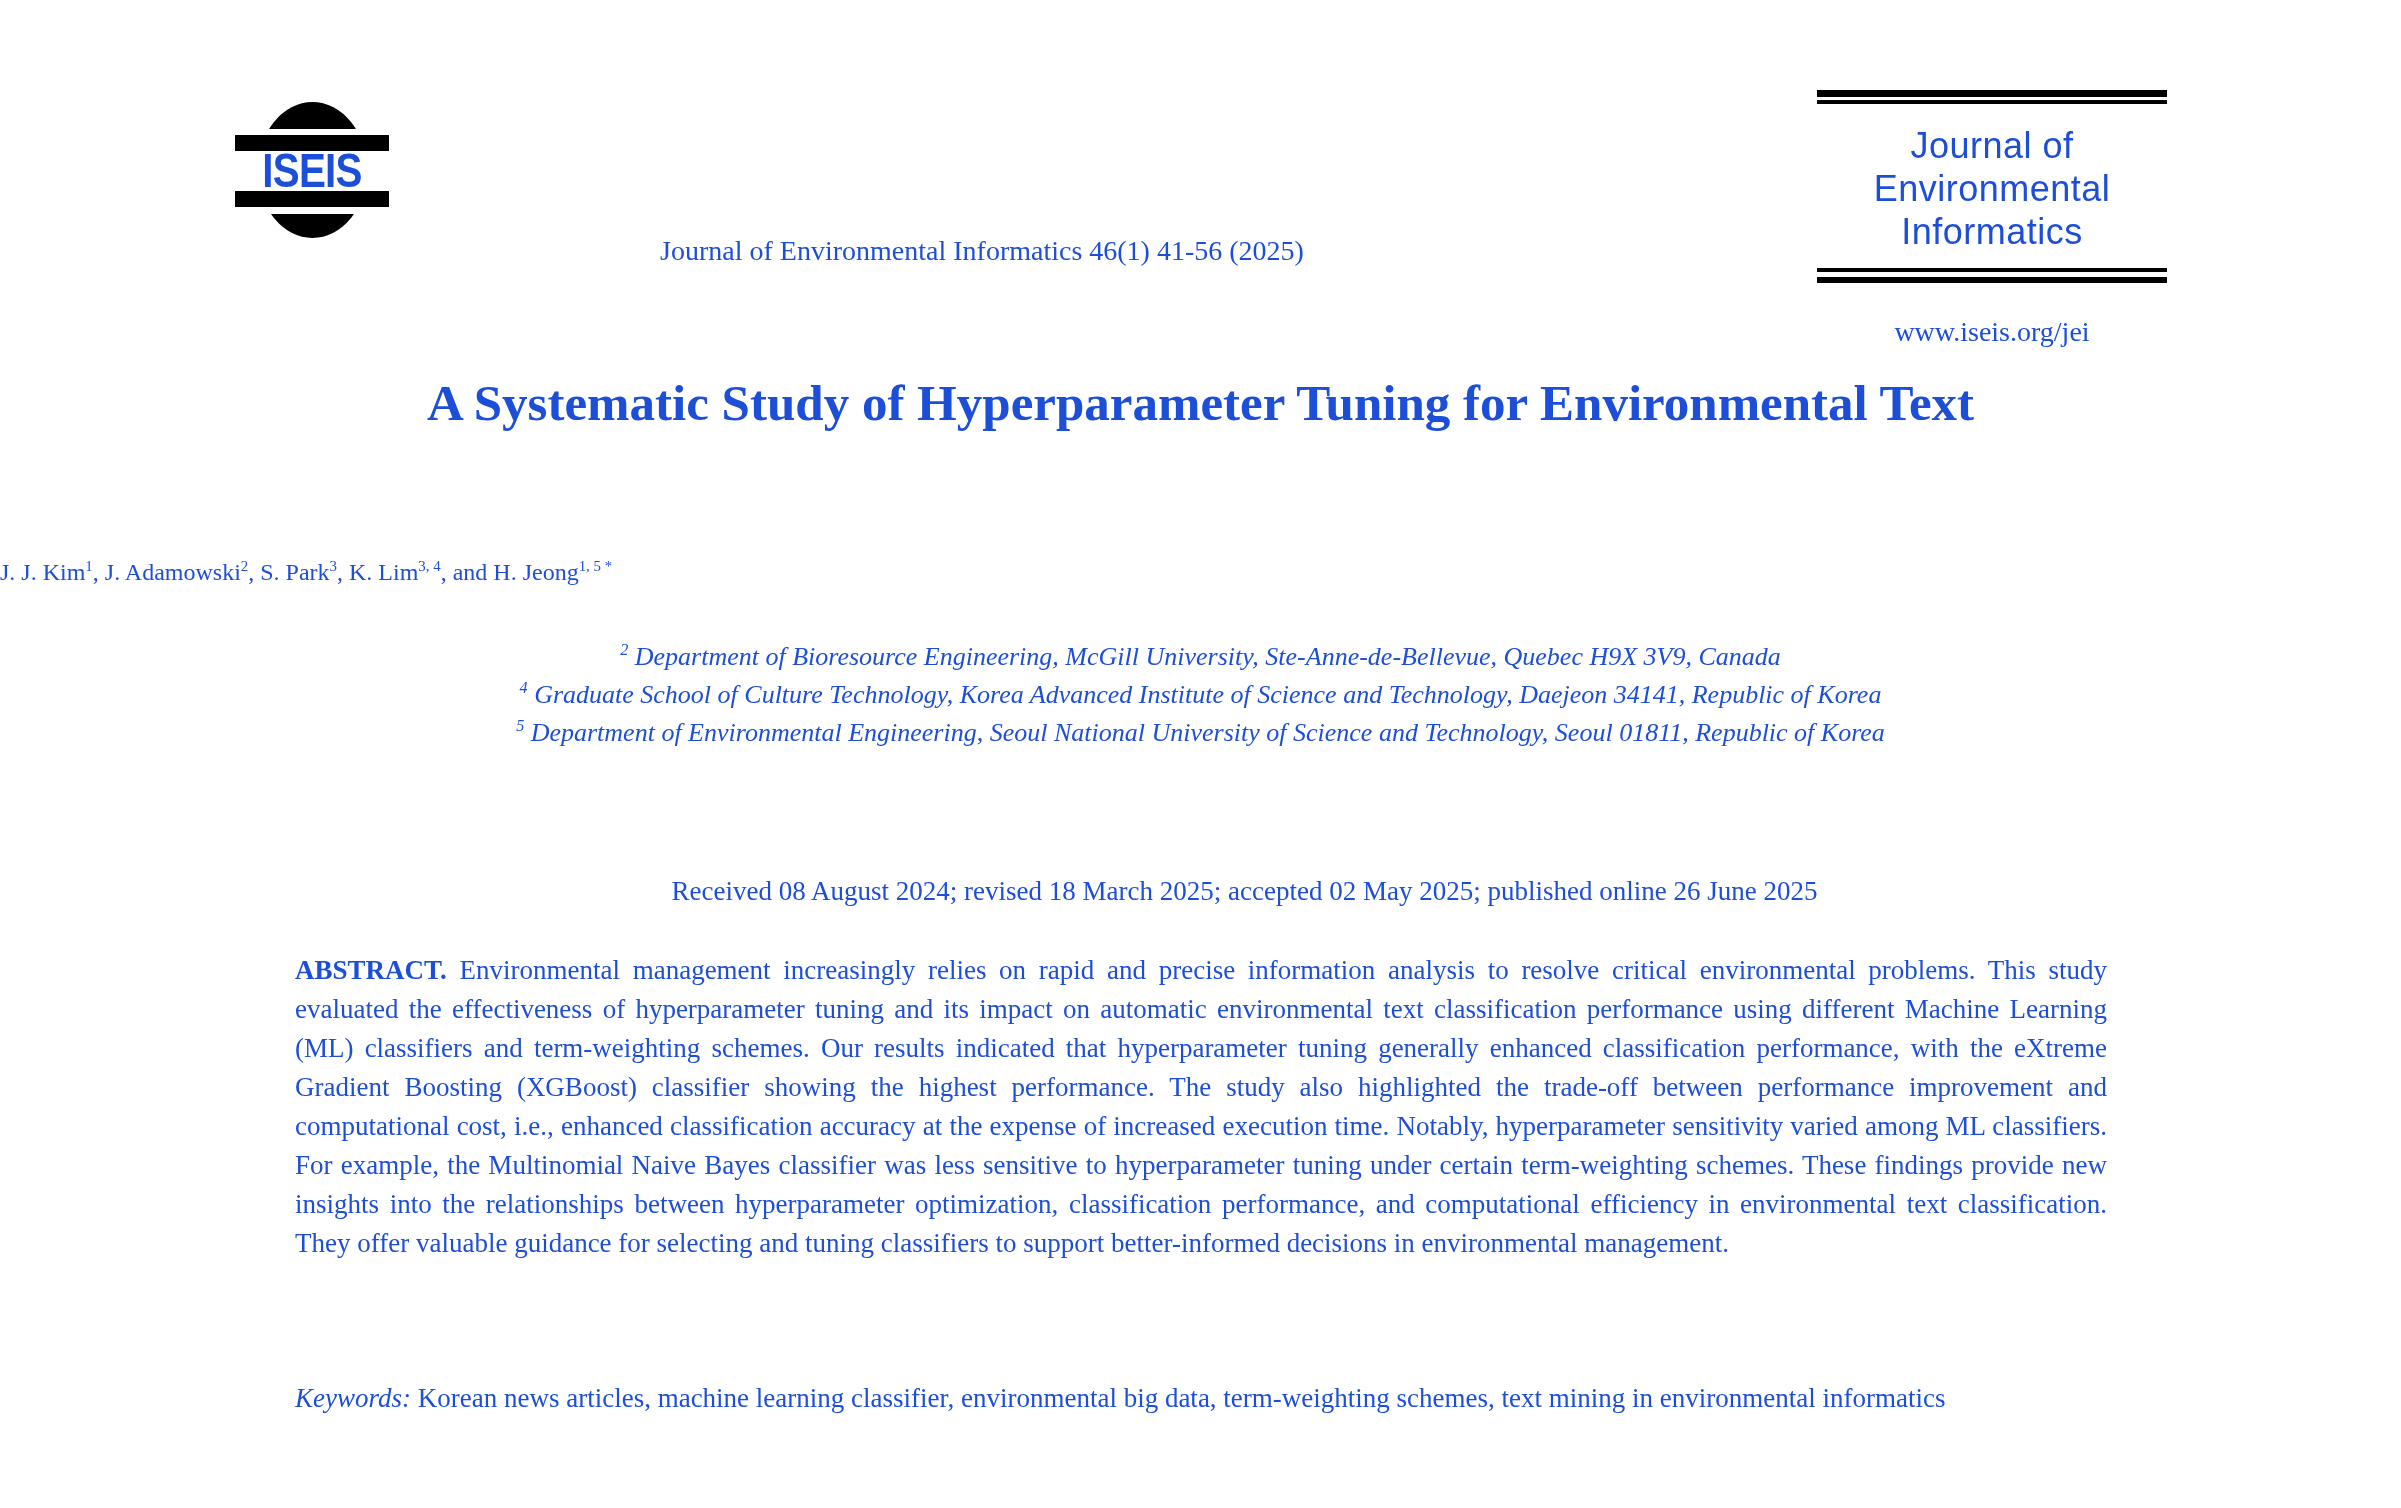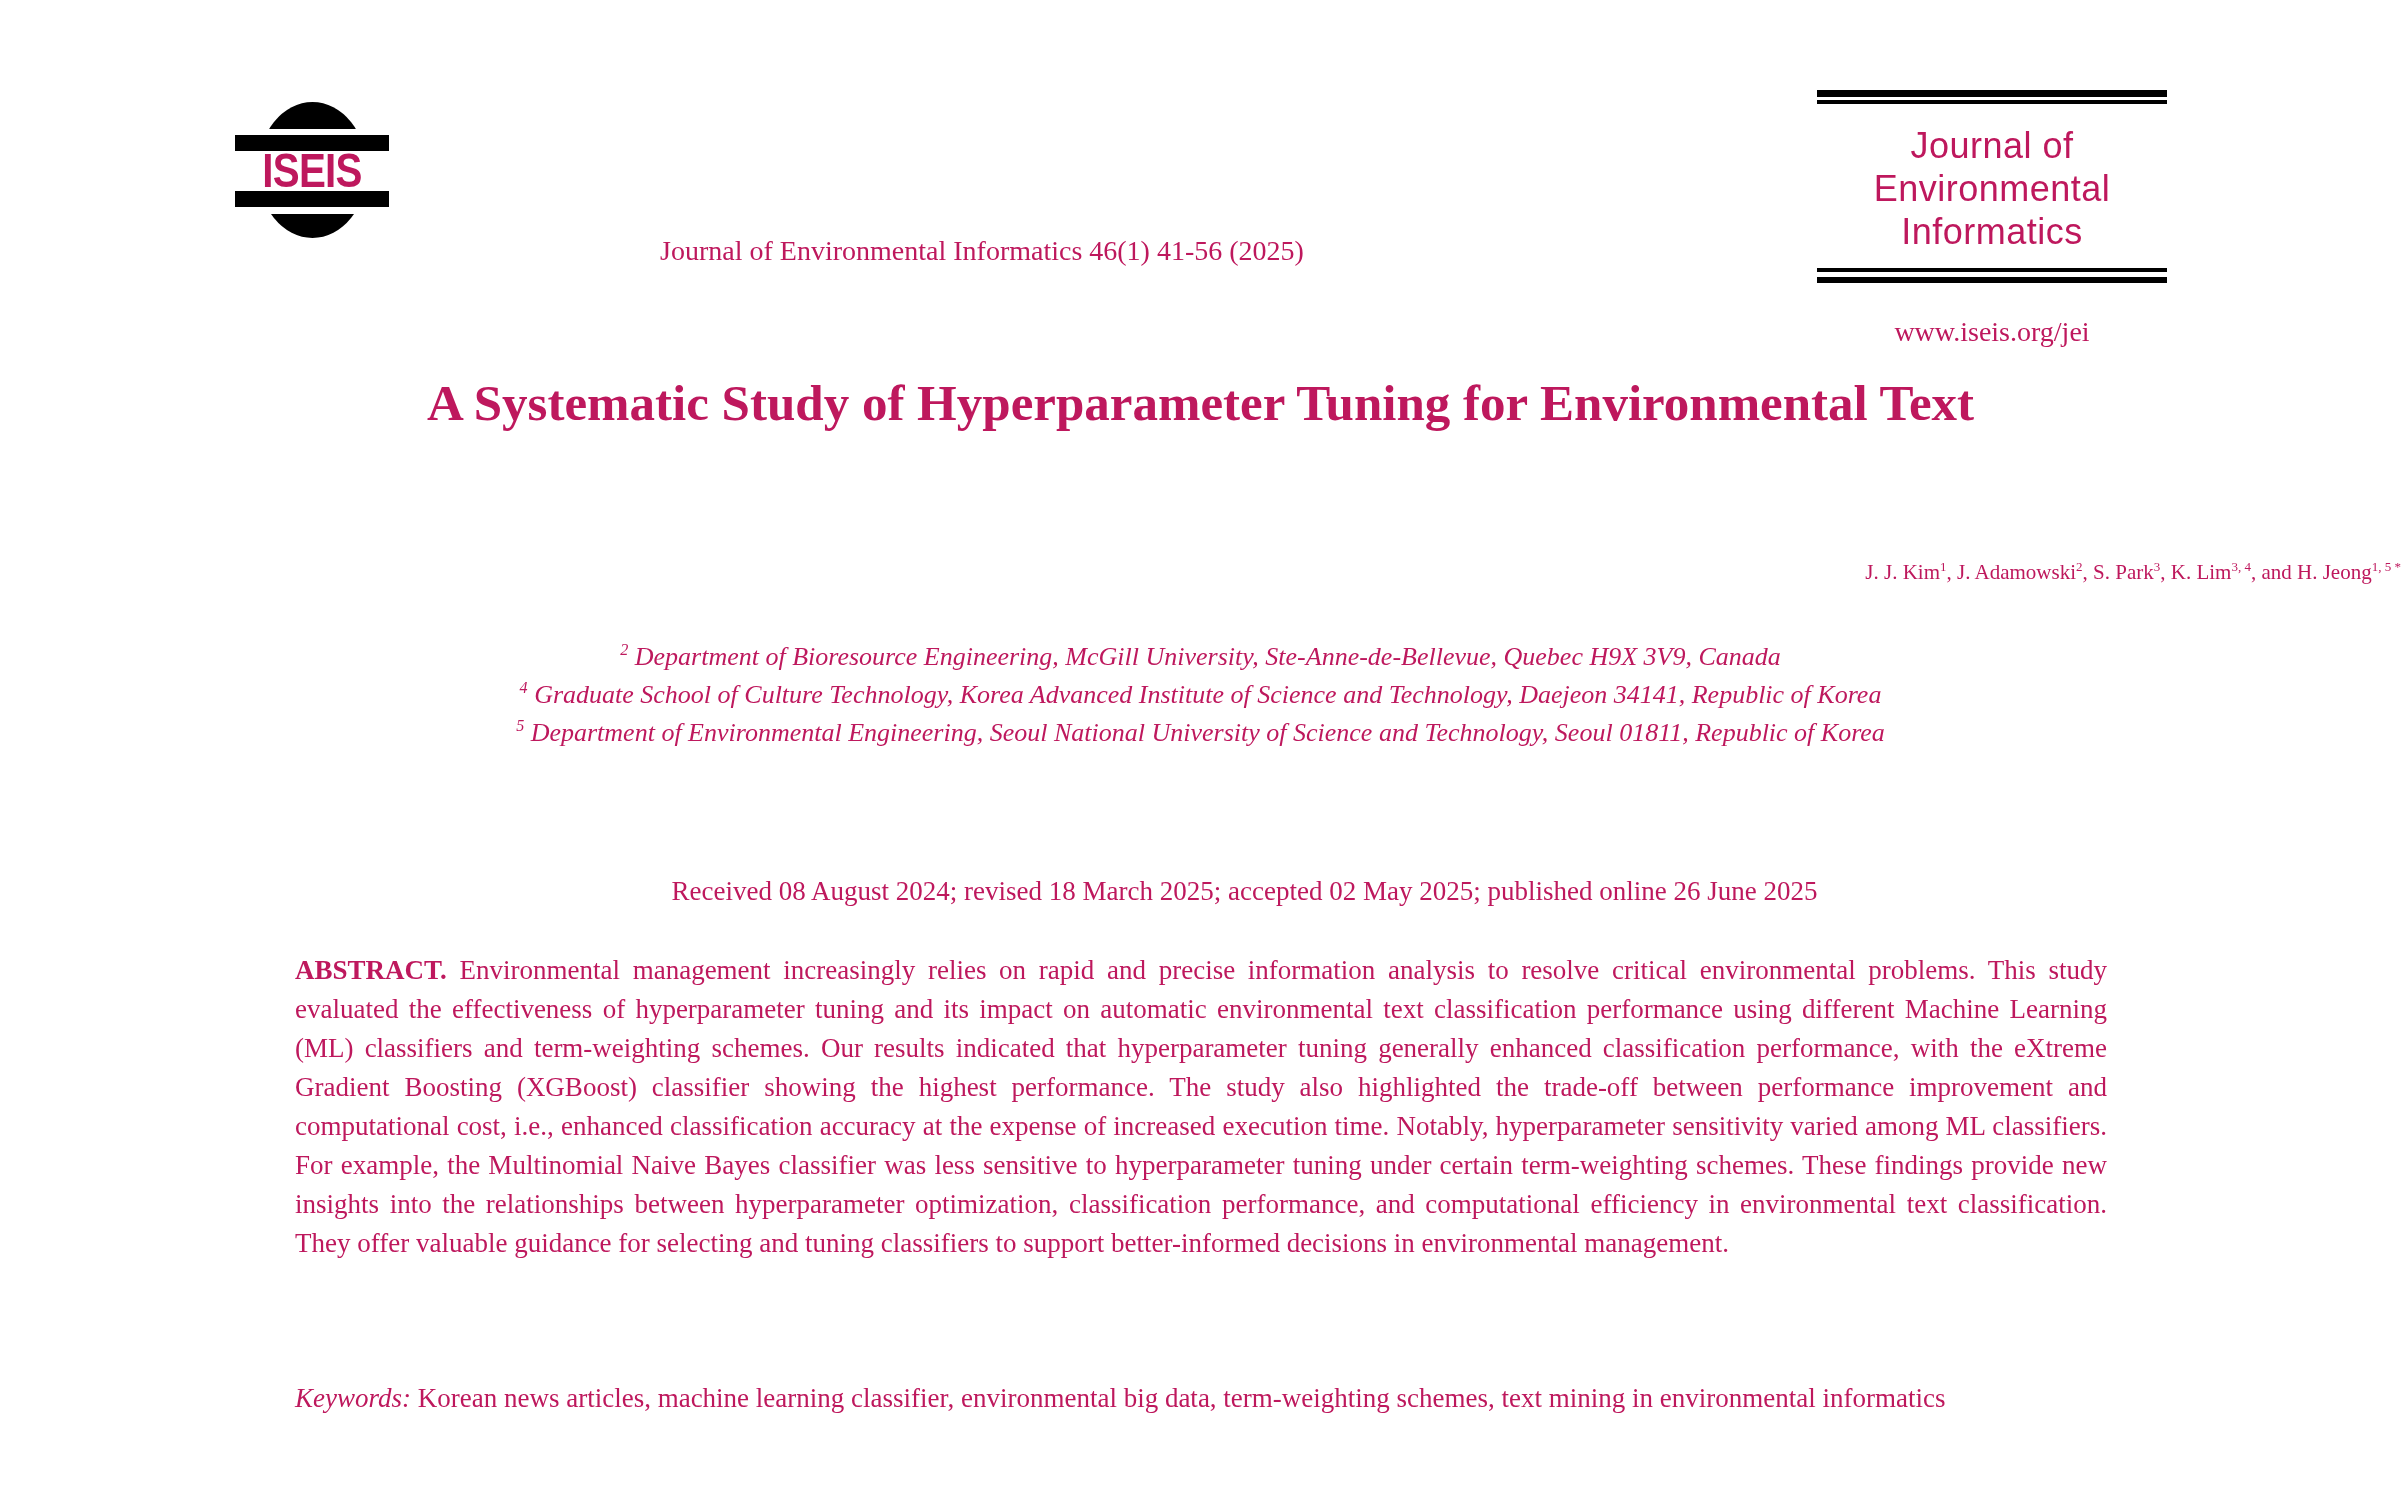--- a/index.html
+++ b/index.html
@@ -1,19 +1,19 @@
 <!DOCTYPE html>
 <html style="font-size:15px"><head>
 <meta charset="utf-8">
 <style>
   * { margin:0; padding:0; box-sizing:border-box; }
   html,body { background:#ffffff; }
   .page {
     position:relative; width:2401px; height:1508px;
-    background:#ffffff; color:#be185d;
+    background:#ffffff; color:#1d4ed8;
     font-family:"Liberation Serif", serif;
     overflow:hidden;
   }
 
   
   .iseis-logo { position:absolute; left:235px; top:102px; width:154px; height:136px; }
   .iseis-ellipse { position:absolute; left:22.6px; top:0; width:109px; height:136px; background:#000; border-radius:50%; }
   .iseis-stripe { position:absolute; left:0; width:154px; background:#fff; }
   .iseis-stripe.s1 { top:27px; height:5.6px; }
   .iseis-stripe.s2 { top:49px; height:40px; }
@@ -48,21 +48,21 @@
   .jb-rule.b2 { height:6.6px; margin-top:4.7px; }
   .jb-url { margin-top:32px; font-size:28px; line-height:34px; }
 
   
   .title {
     position:absolute; top:372px; left:0; width:2401px;
     text-align:center; font-weight:bold; font-size:51px; line-height:63px;
   }
   .authors {
     position:absolute; top:552px; left:0; width:2401px;
-    text-align:right; font-size:21px; line-height:41px;
+    text-align:left; font-size:24px; line-height:41px;
   }
   sup { font-size:62%; line-height:0; }
   .affiliations {
     position:absolute; top:638px; left:0; width:2401px;
     text-align:center; font-style:italic; font-size:26px; line-height:38px;
   }
   .history {
     position:absolute; top:872px; left:0; width:2401px;
     text-align:center; font-size:27px; line-height:38px;margin-left:44px;
   }

